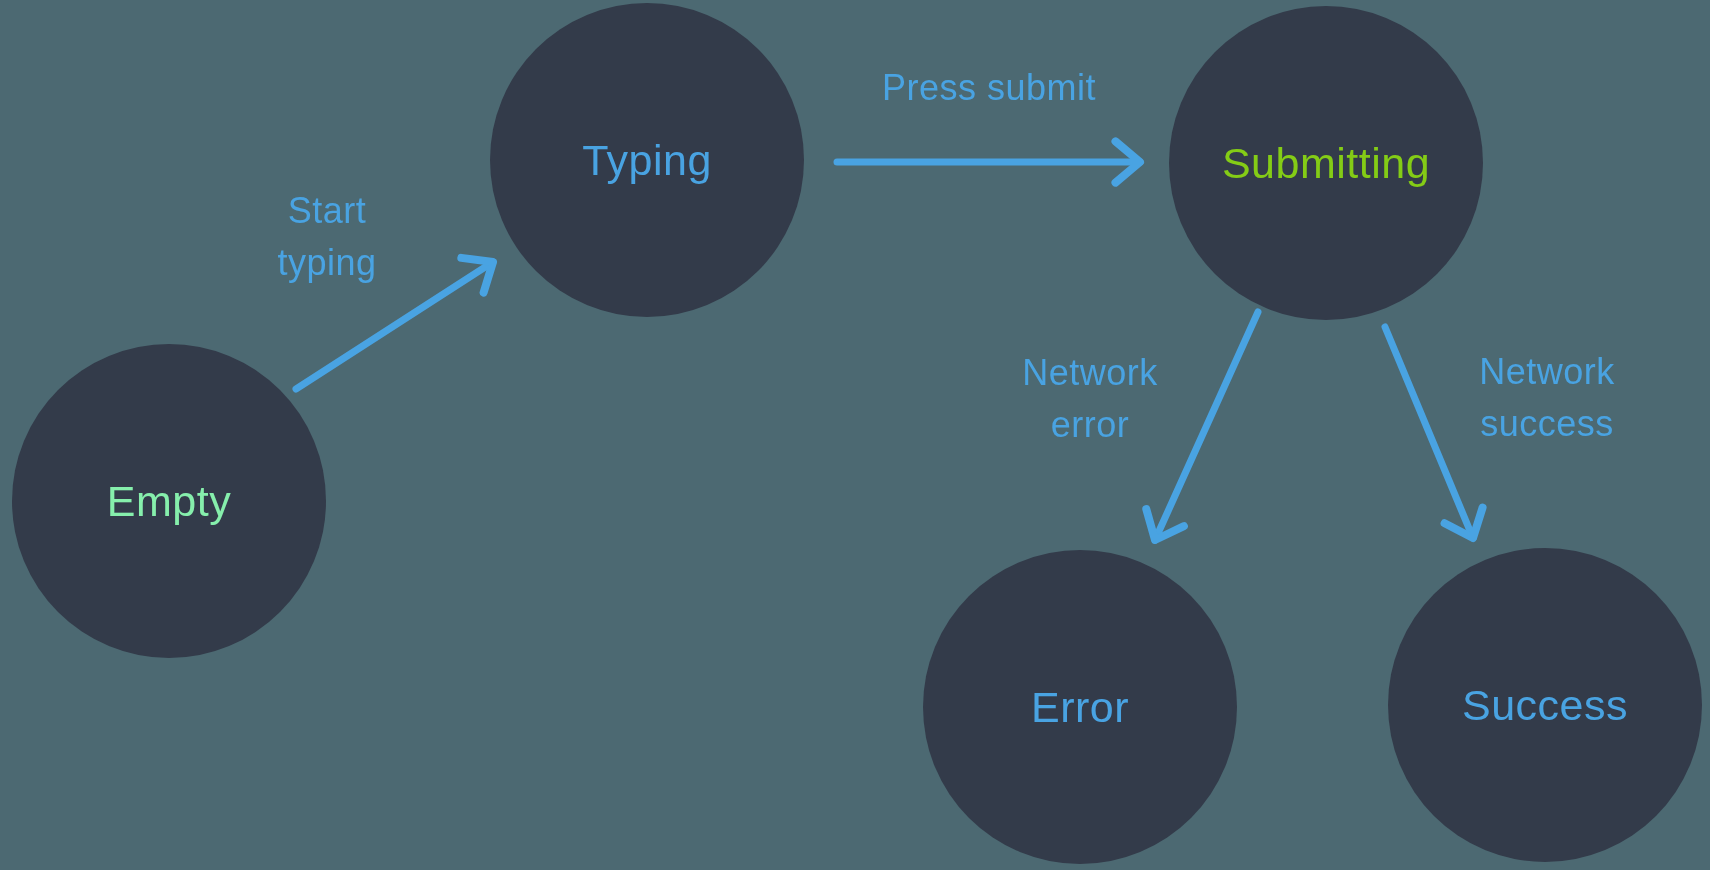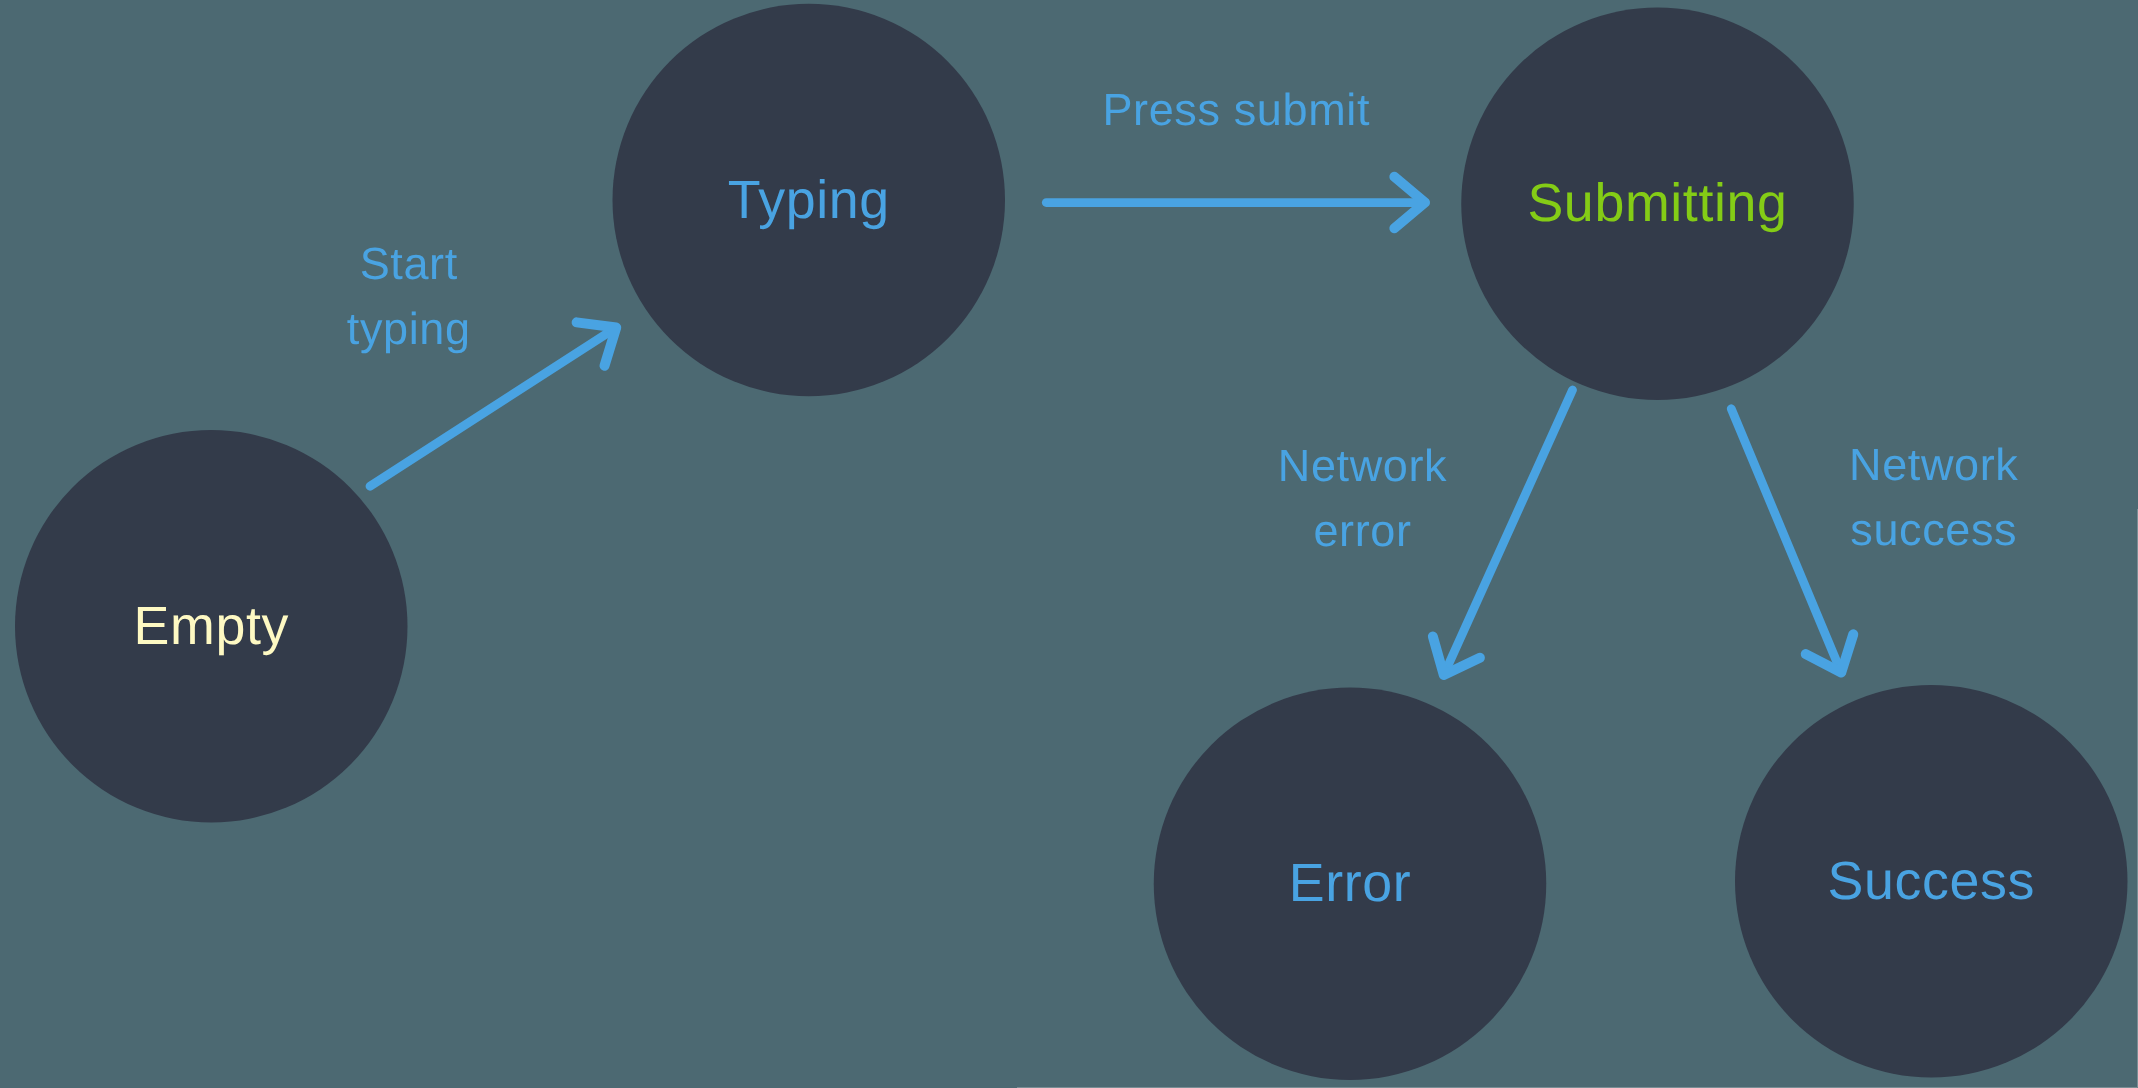--- a/index.html
+++ b/index.html
@@ -61,21 +61,21 @@
         <line x1="1258" y1="312" x2="1155" y2="540" stroke-width="7"></line>
         <polyline points="1146.3,509.2 1155,540 1183.9,526.2" stroke-width="8"></polyline>
       </g>
       <g fill="none" stroke="#49A3E2" stroke-linecap="round" stroke-linejoin="round">
         <line x1="1385" y1="327" x2="1473" y2="538" stroke-width="7"></line>
         <polyline points="1444.6,523.3 1473,538 1482.6,507.5" stroke-width="8"></polyline>
       </g>
     </svg>
   <div id="node-layer">
       <div class="state-node" style="left: 12px; top: 344px; width: 314px; height: 314px; background: rgb(51, 59, 74);">
-        <div class="state-label" style="color: #fef9c3;">Empty</div>
+        <div class="state-label" style="color: #86efac;">Empty</div>
       </div>
       <div class="state-node" style="left: 490px; top: 3px; width: 314px; height: 314px; background: rgb(51, 59, 74);">
         <div class="state-label" style="color: rgb(73, 163, 226);">Typing</div>
       </div>
       <div class="state-node" style="left: 1169px; top: 6px; width: 314px; height: 314px; background: rgb(51, 59, 74);">
         <div class="state-label" style="color: #84cc16;">Submitting</div>
       </div>
       <div class="state-node" style="left: 923px; top: 550px; width: 314px; height: 314px; background: rgb(51, 59, 74);">
         <div class="state-label" style="color: rgb(73, 163, 226);">Error</div>
       </div>

